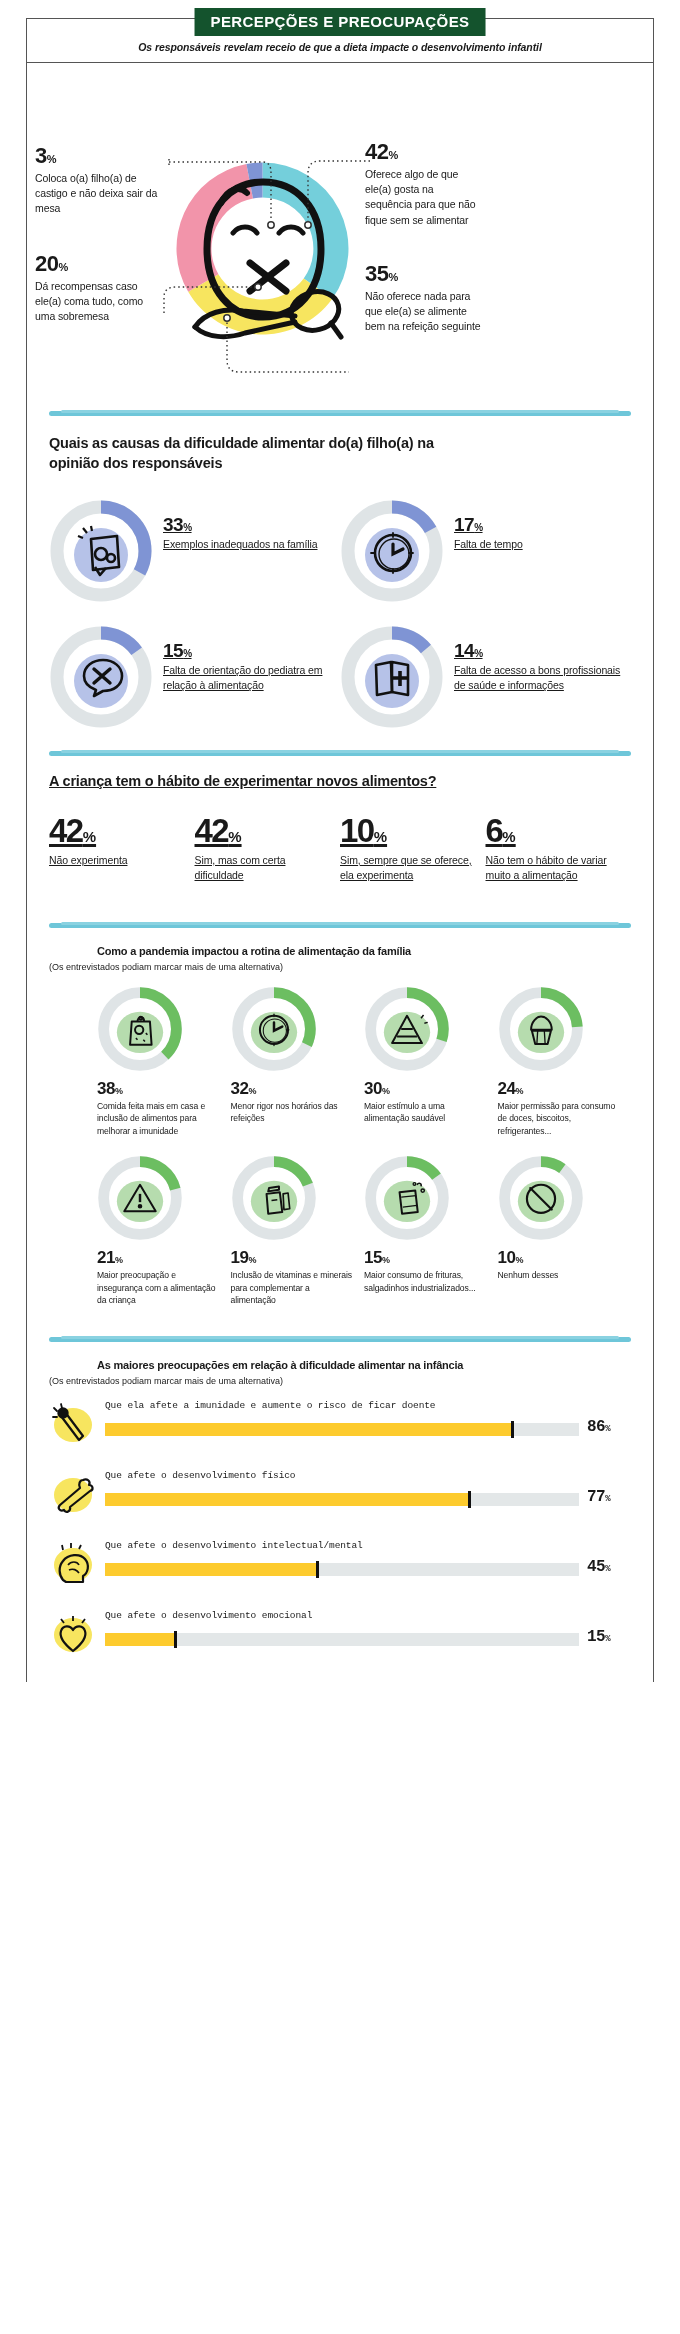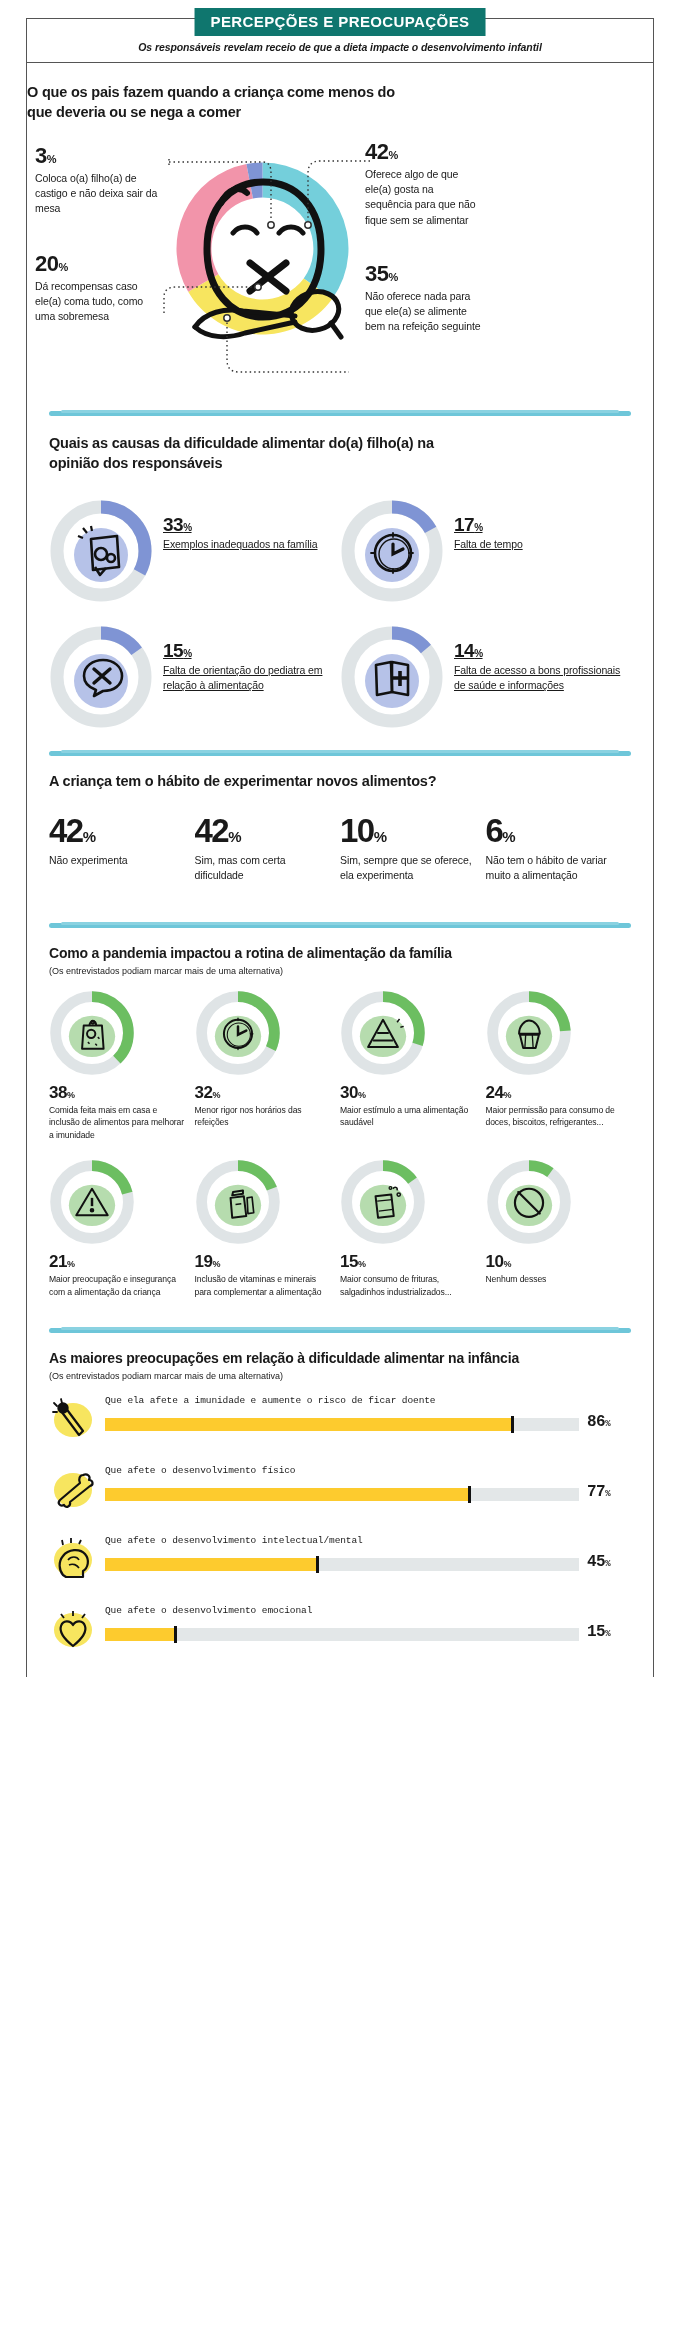--- a/index.html
+++ b/index.html
@@ -21,21 +21,21 @@
     border: 1px solid #555;
     border-bottom: none;
     position: relative;
     background: #fff;
   }
   .title-banner {
     position: absolute;
     top: -11px;
     left: 50%;
     transform: translateX(-50%);
-    background: #0f766e;
+    background: #14532d;
     color: #fff;
     font-weight: bold;
     font-size: 15px;
     letter-spacing: .4px;
     padding: 5px 16px 6px 16px;
     white-space: nowrap;
   }
   .subtitle {
     text-align: center;
     font-style: italic;
@@ -46,21 +46,21 @@
     letter-spacing: -0.1px;
   }
 
   .section { padding: 0 22px; position: relative; }
   .sec-title {
     font-weight: bold;
     font-size: 14.5px;
     line-height: 1.35;
     letter-spacing: -0.2px;
   }
-  .sec-title.small { font-size: 14px; }
+  .sec-title.small { font-size: 11px; margin-left: 48px; }
   .sec-note {
     font-size: 9px;
     margin-top: 3px;
     color:#222;
   }
   .divider {
     height: 5px;
     margin: 16px 22px 16px 22px;
     background: #6ec6d9;
     border-radius: 4px;
@@ -125,21 +125,21 @@
   .ring-text .lbl { font-size: 10.5px; line-height: 1.42; margin-top: 3px; letter-spacing:-.1px;}
 
   
   .bignums { display:flex; margin-top: 22px; }
   .bignum { flex: 1; padding-right: 8px;}
   .bignum .pct { font-weight: bold; font-size: 33px; line-height:1; letter-spacing:-1.5px;}
   .bignum .pct .sym { font-size: 15px; letter-spacing:0;}
   .bignum .lbl { font-size: 10.5px; line-height:1.45; margin-top: 6px; letter-spacing:-.1px;}
 
   
-  .pan-row { display:flex; margin-top: 14px; }
+  .pan-row { display:flex; margin-top: 14px; margin-left: 48px; }
   .pan-cell { width: 25%; padding-right: 8px; }
   .pan-cell .ring { margin-bottom: 8px; }
   .pan-cell .pct { font-weight: bold; font-size: 17px; line-height:1; letter-spacing:-.5px;}
   .pan-cell .pct .sym { font-size: 9px;}
   .pan-cell .lbl { font-size: 8.6px; line-height: 1.45; margin-top: 3px; letter-spacing:-.1px;}
 
   
   .bar-row { display:flex; align-items:flex-start; margin-top: 14px; }
   .bar-ico { width: 52px; flex:none; }
   .bar-main { flex: 1; padding-left: 4px; font-family: Liberation Mono, monospace; }
@@ -166,21 +166,20 @@
 </head>
 <body>
 
 <div class="page">
   <div class="frame">
 
     <div class="title-banner">PERCEPÇÕES E PREOCUPAÇÕES</div>
     <div class="subtitle">Os responsáveis revelam receio de que a dieta  impacte o desenvolvimento infantil</div>
 
     <div class="section s1">
-      <div class="sec-title">O que os pais fazem quando a criança come menos do que deveria ou se nega a comer</div>
 
       <div class="donut-wrap">
         <svg width="215" height="215" viewBox="0 0 215 215">
           <g transform="translate(107.5,107.5)">
 
             <path d="M 0,-86 A 86,86 0 0 1 69.6,50.5 L 41.2,29.9 A 51,51 0 0 0 0,-51 Z" fill="#74cfdb"></path>
 
             <path d="M 69.6,50.5 A 86,86 0 0 1 -74.3,43.3 L -44.1,25.7 A 51,51 0 0 0 41.2,29.9 Z" fill="#f7e55f"></path>
 
             <path d="M -74.3,43.3 A 86,86 0 0 1 -16.1,-84.5 L -9.5,-50.1 A 51,51 0 0 0 -44.1,25.7 Z" fill="#f294aa"></path>
@@ -340,21 +339,21 @@
             <div class="pct"><span>14</span><span class="sym">%</span></div>
             <div class="lbl">Falta de acesso a bons profissionais de saúde e informações</div>
           </div>
         </div>
 
       </div>
     </div>
 
     <div class="divider" style="margin-top:22px;"></div>
 
-    <div class="section" style="">
+    <div class="section" style="text-decoration:underline;">
       <div class="sec-title">A criança tem o hábito de experimentar novos alimentos?</div>
       <div class="bignums">
         <div class="bignum">
           <div class="pct"><span>42</span><span class="sym">%</span></div>
           <div class="lbl">Não experimenta</div>
         </div>
         <div class="bignum">
           <div class="pct"><span>42</span><span class="sym">%</span></div>
           <div class="lbl">Sim, mas com certa dificuldade</div>
         </div>

